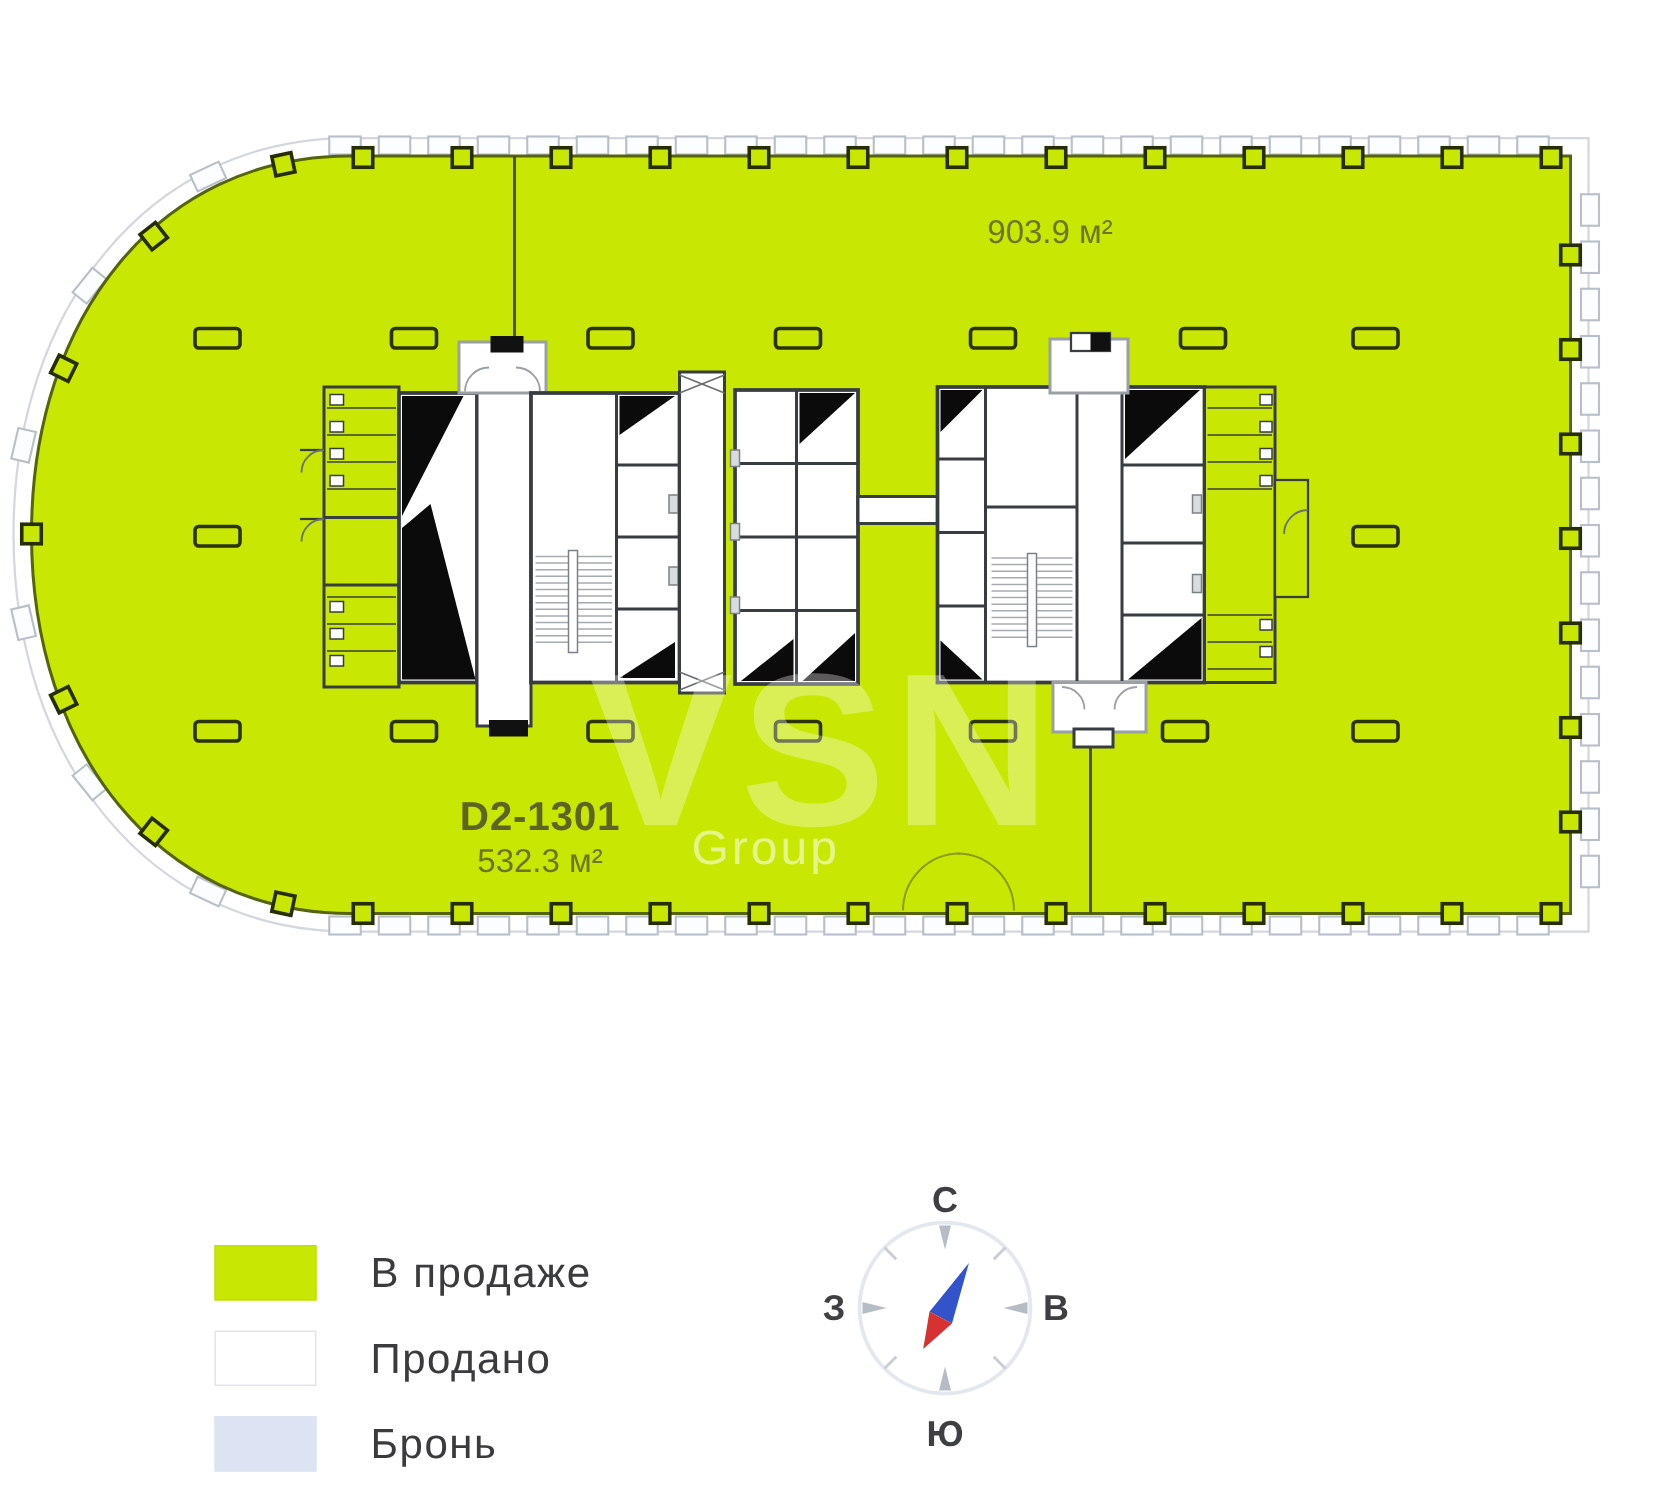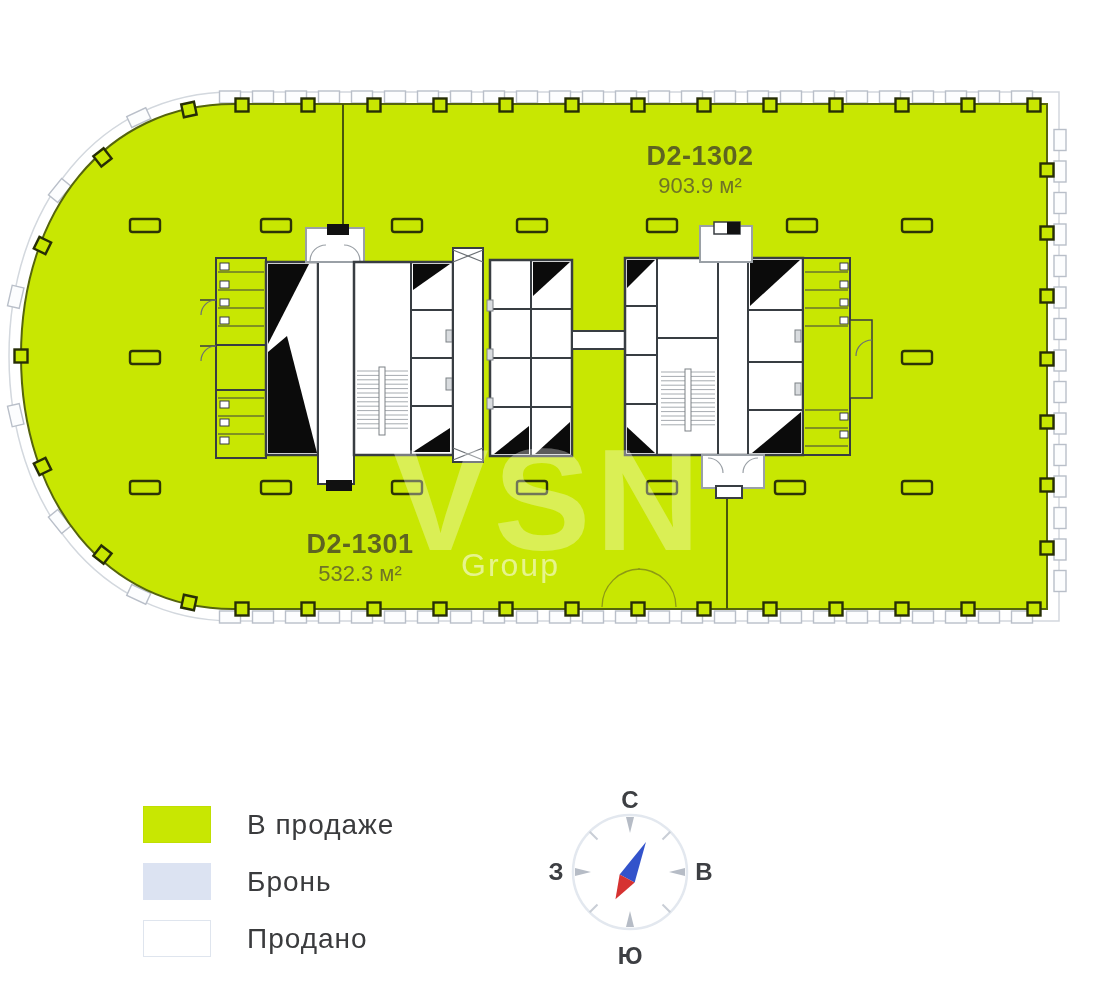--- a/index.html
+++ b/index.html
@@ -6,21 +6,21 @@
   .page{position:relative;width:1119px;height:994px;background:#ffffff;
         font-family:"Liberation Sans",sans-serif;overflow:hidden;}
   .plan-svg{position:absolute;left:0;top:0;}
   .unit-label{position:absolute;text-align:center;cursor:pointer;}
   .unit-id{font-size:27px;font-weight:bold;color:#5e6421;letter-spacing:.5px;}
   .unit-area{font-size:22px;color:#6f7426;margin-top:1px;}
   .watermark{position:absolute;left:392px;top:428px;color:rgba(255,255,255,.33);
              font-size:145px;font-weight:700;letter-spacing:5px;line-height:1;pointer-events:none;}
   .watermark-sub{position:absolute;left:461px;top:547px;color:rgba(255,255,255,.55);
              font-size:32px;letter-spacing:2px;pointer-events:none;}
-  .legend{position:absolute;left:143px;top:806px;display:flex;flex-direction:column;gap:20px;}
+  .legend{position:absolute;left:143px;top:830px;display:flex;flex-direction:column;gap:20px;}
   .legend-row{display:flex;align-items:center;gap:36px;}
   .legend-swatch{width:68px;height:37px;border:1px solid transparent;box-sizing:border-box;}
   .legend-label{font-size:28px;color:#3a3b3d;letter-spacing:1px;}
   .compass{position:absolute;left:539px;top:778px;}
   .compass text{font-size:24px;font-weight:600;fill:#3d3f43;}
 </style>
 </head>
 <body>
 
 <div class="page">
@@ -333,40 +333,39 @@
       <path d="M708,458 a15,15 0 0 1 15,15" fill="none" stroke="#9aa0a6" stroke-width="1.2"></path>
       <path d="M758,458 a15,15 0 0 0 -15,15" fill="none" stroke="#9aa0a6" stroke-width="1.2"></path>
       <rect x="716" y="486" width="26" height="12" fill="#ffffff" stroke="#383d42" stroke-width="2"></rect>
     </g>
   </svg>
 
   <div class="watermark">VSN</div>
   <div class="watermark-sub">Group</div>
 
   <div class="unit-label" style="left:590px;top:141px;width:220px;">
-    <div class="unit-id">D2-1302</div>
     <div class="unit-area">903.9 м²</div>
   </div>
   <div class="unit-label" style="left:250px;top:529px;width:220px;">
     <div class="unit-id">D2-1301</div>
     <div class="unit-area">532.3 м²</div>
   </div>
 
   <div class="legend">
     <div class="legend-row">
       <div class="legend-swatch" style="background: rgb(200, 231, 2); border-color: rgb(192, 223, 2);"></div>
       <div class="legend-label">В продаже</div>
     </div>
     <div class="legend-row">
+      <div class="legend-swatch" style="background: rgb(255, 255, 255); border-color: rgb(223, 229, 238);"></div>
+      <div class="legend-label">Продано</div>
+    </div>
+    <div class="legend-row">
       <div class="legend-swatch" style="background: rgb(220, 227, 242); border-color: rgb(220, 227, 242);"></div>
       <div class="legend-label">Бронь</div>
-    </div>
-    <div class="legend-row">
-      <div class="legend-swatch" style="background: rgb(255, 255, 255); border-color: rgb(223, 229, 238);"></div>
-      <div class="legend-label">Продано</div>
     </div>
   </div>
 
   <svg class="compass" width="182" height="196" viewBox="0 0 182 196">
     <circle cx="91" cy="94" r="57" fill="#ffffff" stroke="#e3e8ef" stroke-width="2.5"></circle>
     <g fill="#b6bcc6">
       <polygon points="87,39 95,39 91,55"></polygon>
       <polygon points="87,149 95,149 91,133"></polygon>
       <polygon points="36,90 36,98 52,94"></polygon>
       <polygon points="146,90 146,98 130,94"></polygon>

